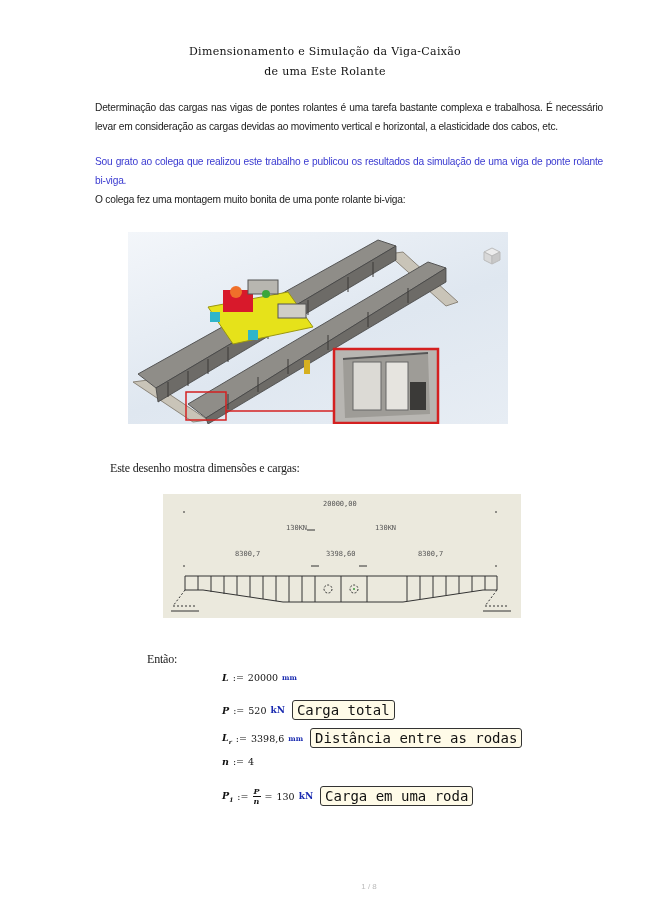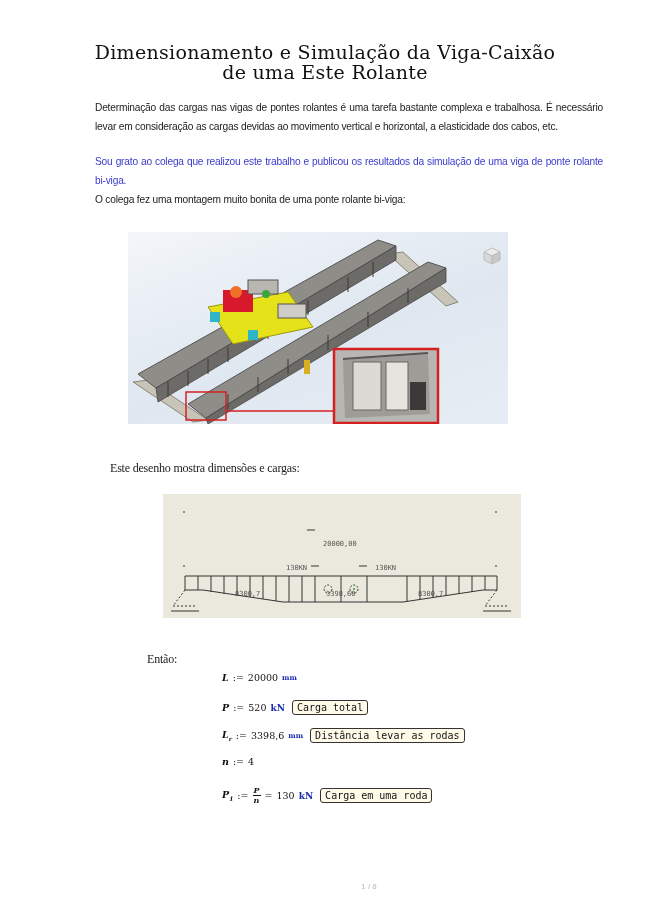--- a/index.html
+++ b/index.html
@@ -1,32 +1,32 @@
 <!DOCTYPE html>
 <html><head>
 <meta charset="utf-8">
 <style>
   html, body { margin: 0; padding: 0; background: #ffffff; }
   body { width: 650px; height: 920px; position: relative; overflow: hidden; font-family: "Liberation Sans", sans-serif; color: #222; }
-  .title { position: absolute; left: 0; width: 650px; top: 42px; text-align: center; font-family: "DejaVu Serif", serif; font-size: 19px; line-height: 20px; color: #111; letter-spacing: 0.3px; }
+  .title { position: absolute; left: 0; width: 650px; top: 42px; text-align: center; font-family: "DejaVu Serif", serif; font-size: 11px; line-height: 20px; color: #111; letter-spacing: 0.3px; }
   .para { position: absolute; left: 95px; width: 508px; font-size: 10.2px; line-height: 19px; color: #222; text-align: justify; letter-spacing: -0.2px; }
   .p1 { top: 98px; }
   .p2 { top: 152px; color: #3a3ad0; }
   .p3 { top: 190px; }
   .photo { position: absolute; left: 128px; top: 232px; width: 380px; height: 192px; background: linear-gradient(160deg, #f3f6fa 0%, #dfe7f0 55%, #e7edf4 100%); overflow: hidden; }
   .caption { position: absolute; font-size: 12px; color: #222; letter-spacing: -0.2px; font-family: Liberation Serif, serif; }
   .cap1 { left: 110px; top: 461px; }
   .cap2 { left: 147px; top: 652px; }
   .diagram { position: absolute; left: 163px; top: 494px; width: 358px; height: 124px; background: #ebe9dd; }
-  .dtext { position: absolute; font-family: "DejaVu Sans Mono", monospace; font-size: 7px; color: #555; margin-top: 40px; }
+  .dtext { position: absolute; font-family: "DejaVu Sans Mono", monospace; font-size: 7px; color: #555; }
   .formula { position: absolute; left: 222px; font-family: "DejaVu Serif", serif; font-size: 9.5px; color: #111; display: flex; align-items: center; gap: 4px; white-space: nowrap; }
   .formula i { font-style: italic; font-weight: bold; }
   .unit { color: #1a2bb0; font-size: 7px; font-weight: bold; }
   .unit.kn { font-size: 9px; }
-  .note { border: 1.5px solid #333; border-radius: 3px; background: #fffbe8; padding: 1px 4px; font-family: "DejaVu Sans Mono", monospace; font-size: 10px; color: #111; margin-left: 3px; }
+  .note { border: 1.5px solid #333; border-radius: 3px; background: #fffbe8; padding: 1px 4px; font-family: "DejaVu Sans Mono", monospace; font-size: 14px; color: #111; margin-left: 3px; }
   .frac { display: inline-flex; flex-direction: column; align-items: center; font-size: 8px; line-height: 9px; font-style: italic; font-weight: bold; }
   .frac span:first-child { border-bottom: 1px solid #111; padding: 0 1px; }
   .pagenum { position: absolute; left: 0; width: 650px; top: 882px; text-align: center; font-size: 8px; color: #bbb; margin-left: 44px; }
 </style>
 </head>
 <body>
 
 <div class="title">
   <div>Dimensionamento e Simulação da Viga-Caixão</div>
   <div>de uma Este Rolante</div>
@@ -163,21 +163,21 @@
   <span>520</span>
   <span class="unit kn">kN</span>
   <span class="note">Carga total</span>
 </div>
 
 <div class="formula" style="top:728px;">
   <i><span>L</span><sub style="font-size:6px;">r</sub></i>
   <span>:=</span>
   <span>3398,6</span>
   <span class="unit">mm</span>
-  <span class="note">Distância levar as rodas</span>
+  <span class="note">Distância entre as rodas</span>
 </div>
 
 <div class="formula" style="top:756px;">
   <i>n</i>
   <span>:=</span>
   <span>4</span>
 </div>
 
 <div class="formula" style="top:786px;">
   <i><span>P</span><sub style="font-size:6px;">1</sub></i>

